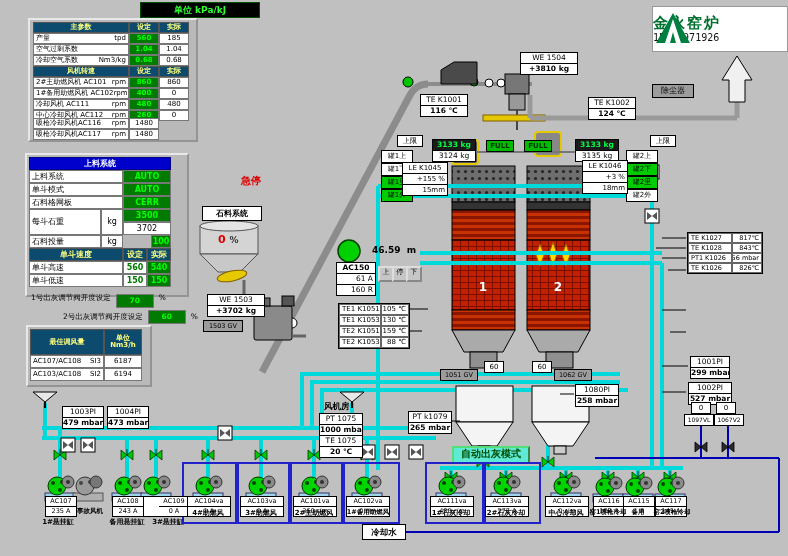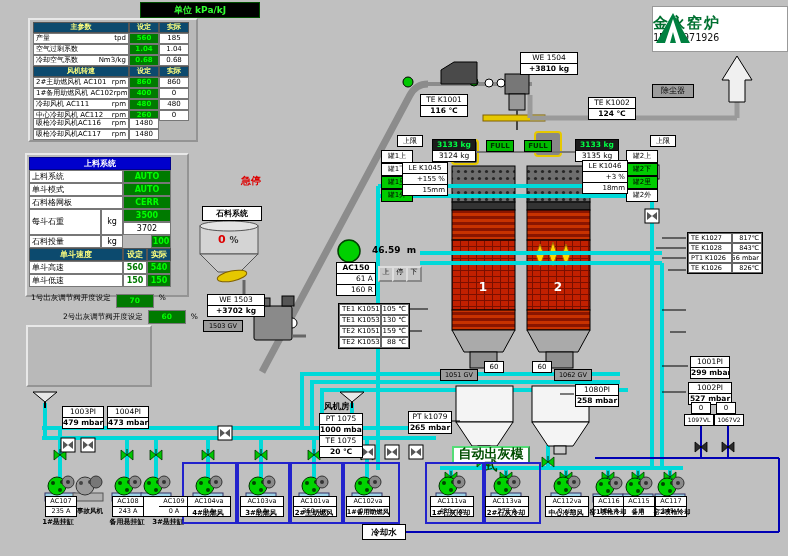--- a/index.html
+++ b/index.html
@@ -41,22 +41,22 @@
   .pv > div{height:9px;overflow:hidden;white-space:nowrap;}
   .pv > div + div{border-top:1px solid #000;}
   .plabel{position:absolute;font-size:7px;font-weight:bold;text-align:center;white-space:nowrap;}
   .unitbar{position:absolute;left:140px;top:2px;width:118px;height:14px;background:#000000;
     color:#33ff33;font-size:9px;font-weight:bold;text-align:center;line-height:14px;border:1px solid #004d00;}
   .logo{position:absolute;left:652px;top:6px;width:134px;height:44px;background:#fff;
     border:1px solid #999;display:flex;align-items:center;}
   .logo .t1{color:#007030;font-weight:bold;font-size:15px;letter-spacing:2px;line-height:1.1;}
   .logo .t2{color:#111;font-size:10px;font-family:"DejaVu Sans Mono",monospace;}
   .estop{position:absolute;color:#dd0000;font-weight:bold;font-size:10px;}
-  .autobtn{position:absolute;background:#ffffff;border:2px outset #55dd77;color:#004d00;
-    font-size:13px;font-weight:bold;text-align:center;line-height:12px;cursor:pointer;}
+  .autobtn{position:absolute;background:#5eead4;border:2px outset #55dd77;color:#004d00;
+    font-size:10px;font-weight:bold;text-align:center;line-height:12px;cursor:pointer;}
 </style>
 </head>
 <body>
 
 <div class="screen">
 
 <svg width="788" height="556" viewBox="0 0 788 556" xmlns="http://www.w3.org/2000/svg">
   <defs>
     <pattern id="dots" width="7" height="7" patternUnits="userSpaceOnUse">
       <rect width="7" height="7" fill="#6e6e6e"></rect>
@@ -395,20 +395,34 @@
   <span class="cell set" style="display:inline-flex;width:34px;height:12px;">70</span>
   <span>%</span>
 </div>
 <div class="lab" style="left:31px;top:310px;font-size:7.5px;display:flex;align-items:center;gap:5px;margin-left:32px;">
   <span>2号出灰调节阀开度设定</span>
   <span class="cell set" style="display:inline-flex;width:34px;height:12px;">60</span>
   <span>%</span>
 </div>
 
 <div class="p3" style="left:26px;top:325px;width:122px;height:58px;"></div>
+<div class="grid" style="left:30px;top:329px;grid-template-columns:74px 38px;grid-auto-rows:13px;font-size:7px;">
+  <div class="cell hd" style="grid-row:span 2;">最佳调风量</div>
+  <div class="cell hd" style="grid-row:span 2;white-space:normal;text-align:center;">单位 Nm3/h</div>
+  <div class="cell nm">
+        <span>AC107/AC108</span>
+        <span>SI3</span>
+      </div>
+  <div class="cell act">6187</div>
+  <div class="cell nm">
+        <span>AC103/AC108</span>
+        <span>SI2</span>
+      </div>
+  <div class="cell act">6194</div>
+</div>
 
 <div class="estop" style="left:241px;top:174px;">急停</div>
 <div class="box" style="left:202px;top:206px;width:58px;height:13px;line-height:13px;font-size:8px;font-weight:bold;">石料系统</div>
 <div class="lab" style="left:218px;top:234px;font-size:11px;font-weight:bold;">
   <span style="color:#dd0000;">0</span>
   <span style="color:#333;font-size:9px;">%</span>
 </div>
 <div class="ib" style="left:207px;top:294px;width:56px;">
   <div>WE 1503</div>
   <div style="font-weight:bold;">+3702 kg</div>

